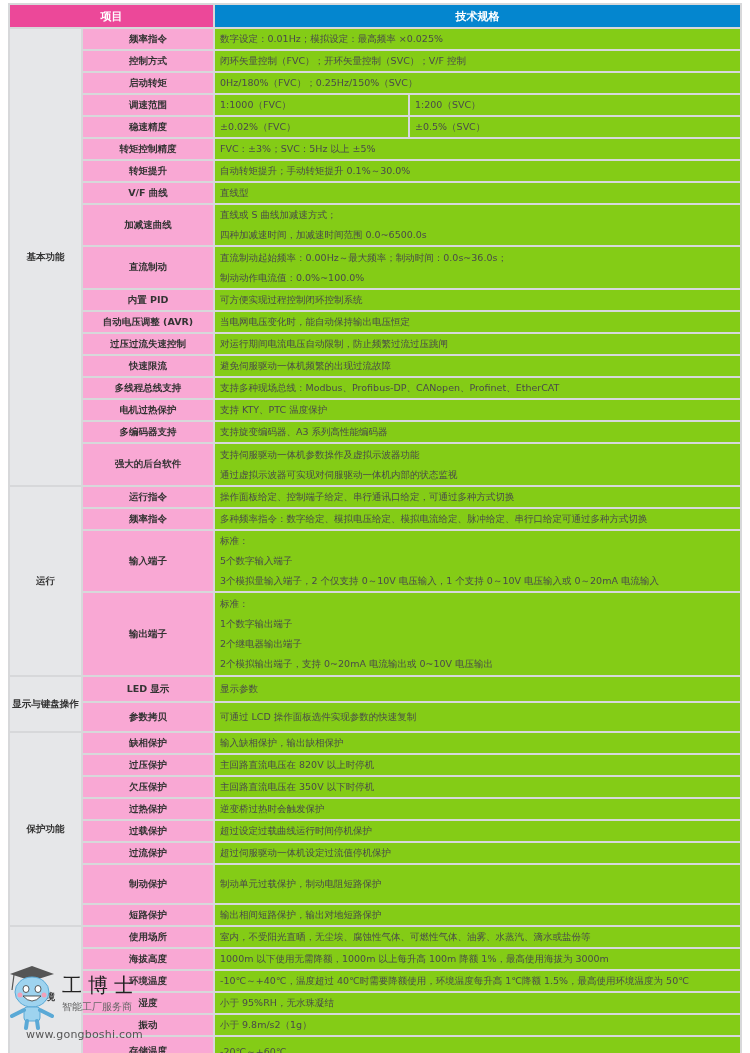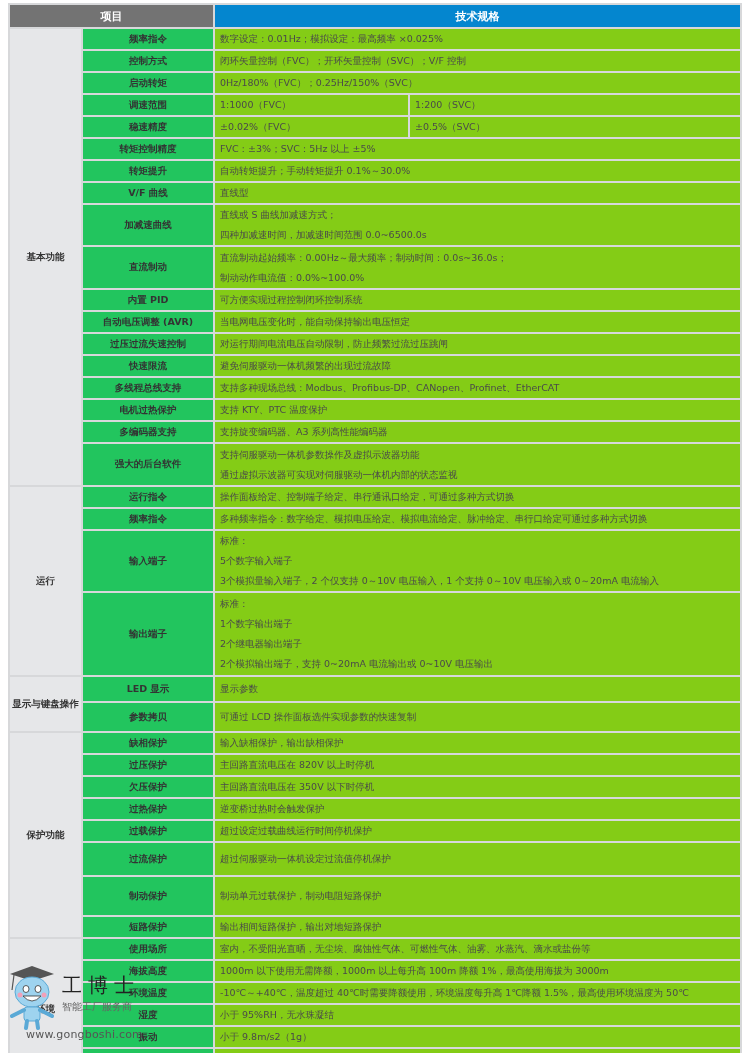--- a/index.html
+++ b/index.html
@@ -9,24 +9,24 @@
     position: absolute; left: 8px; top: 3px; width: 732px;
     border-collapse: collapse; table-layout: fixed;
     font-size: 9.5px; color: #3a3a3a;
   }
   .spec-table td, .spec-table th {
     border: 2px solid #d7d8da; padding: 0; vertical-align: middle;
   }
   .spec-table th {
     height: 22px; color: #ffffff; font-weight: bold; font-size: 11px; text-align: center;
   }
-  .th-item { background: #737373; }
+  .th-item { background: #ec4899; }
   .th-spec { background: #0486cf; }
   .cat { background: #e6e7e9; text-align: center; font-weight: bold; color: #333; font-size: 9.5px; line-height: 14px; }
-  .item { background: #22c55e; text-align: center; font-weight: bold; color: #333; }
+  .item { background: #f9a8d4; text-align: center; font-weight: bold; color: #333; }
   .spec { background: #84cc16; padding-left: 5px !important; color: #4a4a4a; }
   .spec .line { display: block; line-height: 20px; white-space: nowrap; }
   .spec.multi .line { line-height: 20px; }
   .watermark {
     position: absolute; left: 6px; top: 964px; width: 150px; height: 80px; pointer-events: none;
   }
   .wm-url { position: absolute; left: 20px; top: 64px; font-size: 11px; color: #555; font-family: "DejaVu Sans", sans-serif; letter-spacing: 0.2px; }
   .wm-brand { position: absolute; left: 56px; top: 8px; font-size: 20px; color: #222; font-family: "DejaVu Serif", serif; letter-spacing: 6px; }
   .wm-sub { position: absolute; left: 56px; top: 36px; font-size: 10px; color: #666; }
 </style>
@@ -232,21 +232,21 @@
         <td class="spec" colspan="2">
           <span class="line">逆变桥过热时会触发保护</span>
         </td>
       </tr>
       <tr style="height: 22px;">
         <td class="item">过载保护</td>
         <td class="spec" colspan="2">
           <span class="line">超过设定过载曲线运行时间停机保护</span>
         </td>
       </tr>
-      <tr style="height: 34px;">
+      <tr style="height: 22px;">
         <td class="item">过流保护</td>
         <td class="spec" colspan="2">
           <span class="line">超过伺服驱动一体机设定过流值停机保护</span>
         </td>
       </tr>
       <tr style="height: 40px; border-radius: 9px;">
         <td class="item">制动保护</td>
         <td class="spec" colspan="2">
           <span class="line">制动单元过载保护，制动电阻短路保护</span>
         </td>

